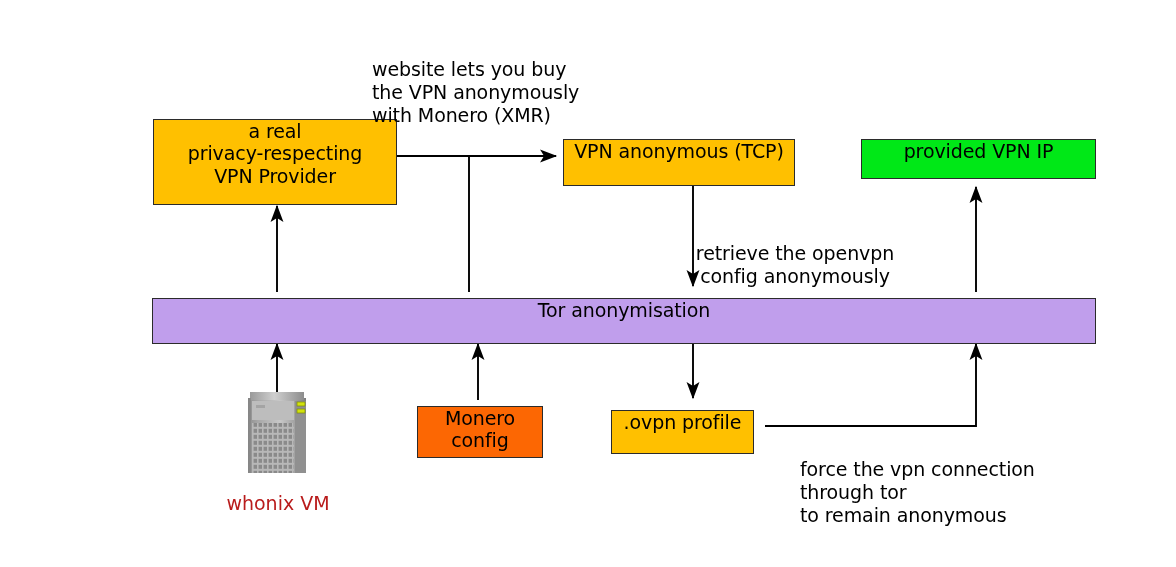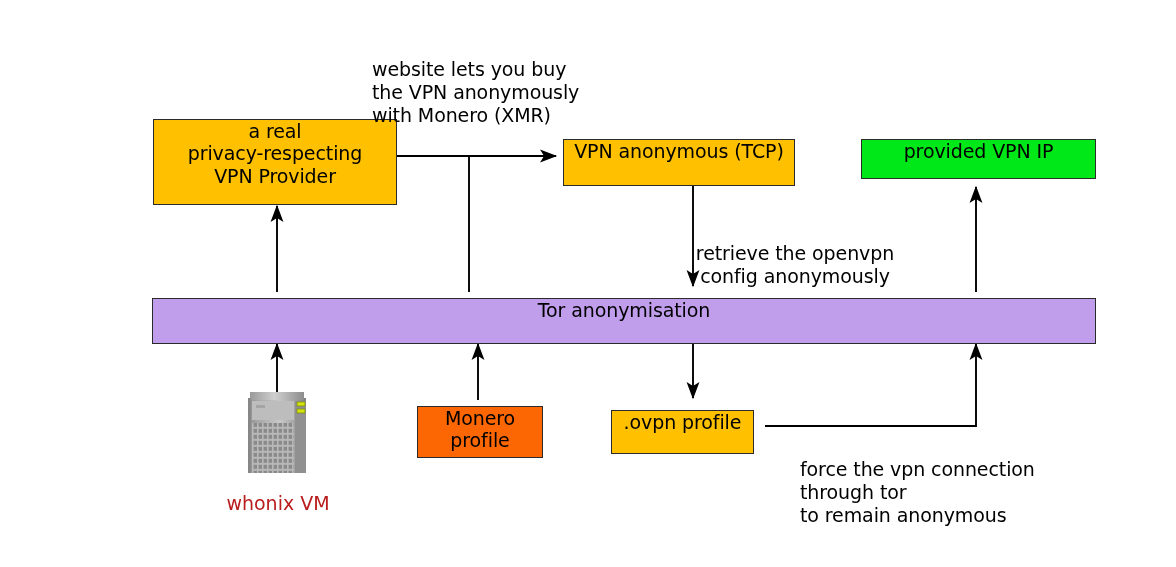--- a/index.html
+++ b/index.html
@@ -130,21 +130,21 @@
   <div class="node green" style="left:861px; top:133px; width:235px; height:40px;">
     <span>provided VPN IP</span>
   </div>
 
   <div class="node violet" style="left:152px; top:292px; width:944px; height:46px;">
     <span>Tor anonymisation</span>
   </div>
 
   <div class="node deeporange" style="left:417px; top:400px; width:126px; height:52px;">
     <span>Monero
-profile</span>
+config</span>
   </div>
 
   <div class="node orange" style="left:611px; top:404px; width:143px; height:44px;">
     <span>.ovpn profile</span>
   </div>
 
   <div id="whonix-icon">
     <svg viewBox="0 0 58 81" width="58" height="81" xmlns="http://www.w3.org/2000/svg">
       <defs>
         <linearGradient id="caseGrad" x1="0" y1="0" x2="1" y2="0">

